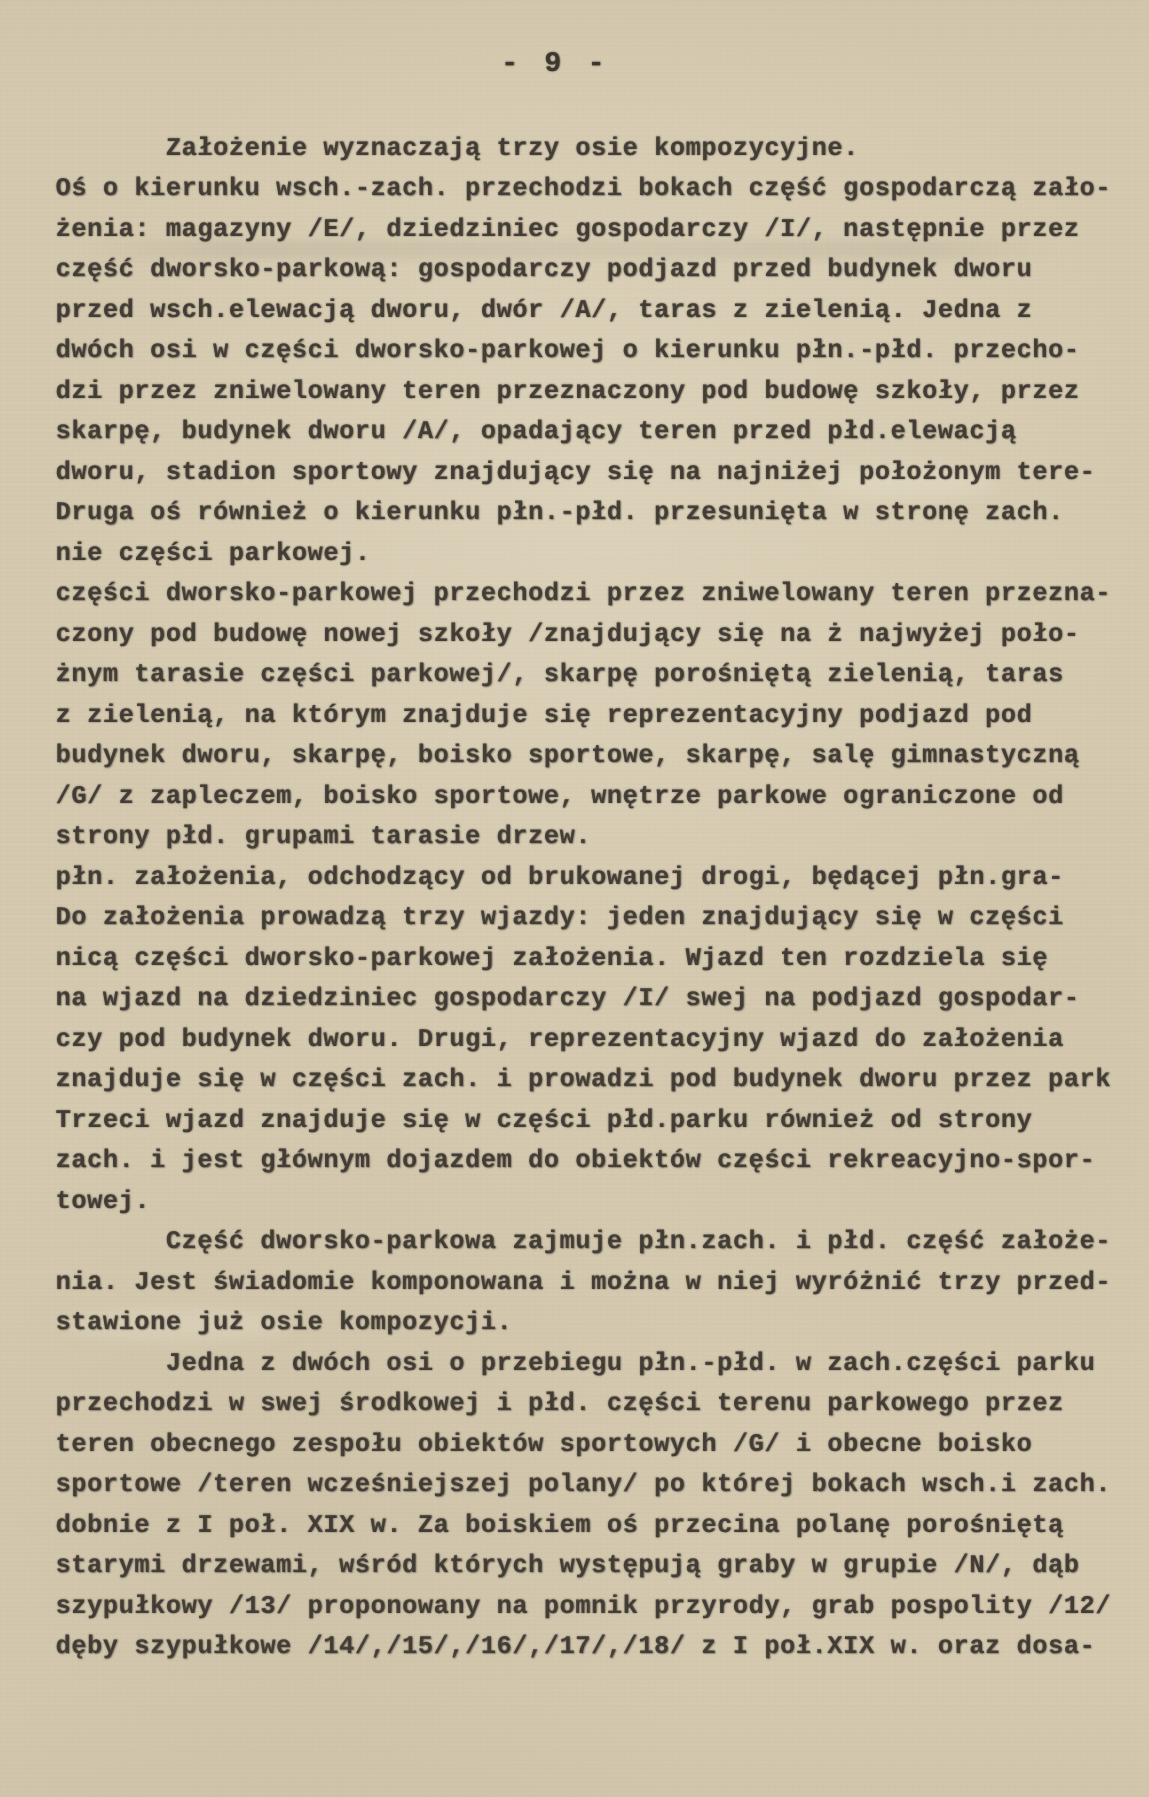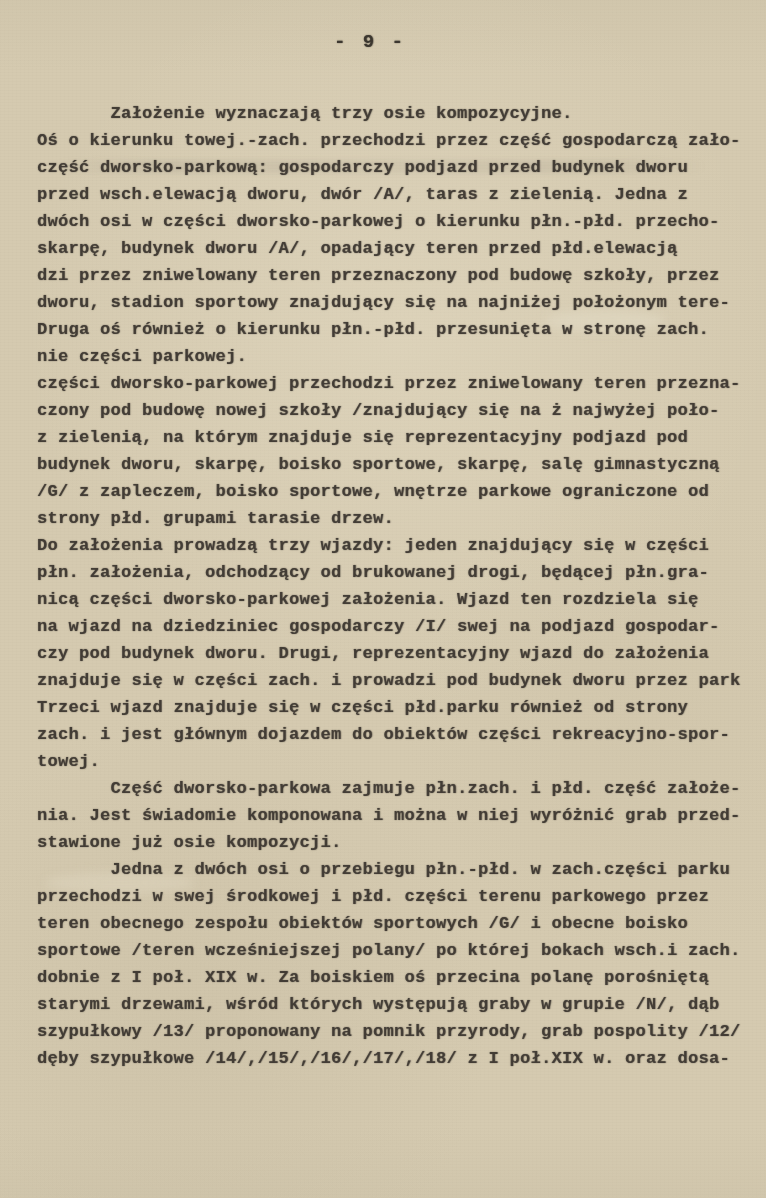--- a/index.html
+++ b/index.html
@@ -33,21 +33,21 @@
     width: 740px;
     text-align: center;
     font-size: 19px;
     font-weight: bold;
     letter-spacing: 3px;
     color: rgba(55,50,43,0.88);
     text-shadow: 0 0 1.4px rgba(55,50,43,0.65), 0.6px 0.4px 0.8px rgba(55,50,43,0.4);
   }
   .text-block {
     position: absolute;
-    top: 100px;
+    top: 86px;
     left: 37px;
     width: 722px;
   }
   .line {
     white-space: pre;
     font-family: "Liberation Mono", "DejaVu Sans Mono", monospace;
     font-size: 17px;
     line-height: 27px;
     letter-spacing: 0.3px;
     font-weight: bold;
@@ -92,46 +92,48 @@
 
 <div class="page" style="background-color: rgb(213, 202, 176);">
   <div class="smudge smudge-band"></div>
   <div class="smudge smudge-blob-1"></div>
   <div class="smudge smudge-blob-2"></div>
 
   <div class="page-number">- 9 -</div>
 
   <main class="text-block">
       <div class="line">       Założenie wyznaczają trzy osie kompozycyjne.</div>
-      <div class="line">Oś o kierunku towej.-zach. przechodzi przez część gospodarczą zało-</div>
+      <div class="line">Oś o kierunku wsch.-zach. przechodzi bokach część gospodarczą zało-</div>
+      <div class="line">żenia: magazyny /E/, dziedziniec gospodarczy /I/, następnie przez</div>
       <div class="line">część dworsko-parkową: gospodarczy podjazd przed budynek dworu</div>
       <div class="line">przed wsch.elewacją dworu, dwór /A/, taras z zielenią. Jedna z</div>
       <div class="line">dwóch osi w części dworsko-parkowej o kierunku płn.-płd. przecho-</div>
+      <div class="line">dzi przez zniwelowany teren przeznaczony pod budowę szkoły, przez</div>
       <div class="line">skarpę, budynek dworu /A/, opadający teren przed płd.elewacją</div>
-      <div class="line">dzi przez zniwelowany teren przeznaczony pod budowę szkoły, przez</div>
       <div class="line">dworu, stadion sportowy znajdujący się na najniżej położonym tere-</div>
       <div class="line">Druga oś również o kierunku płn.-płd. przesunięta w stronę zach.</div>
       <div class="line">nie części parkowej.</div>
       <div class="line">części dworsko-parkowej przechodzi przez zniwelowany teren przezna-</div>
       <div class="line">czony pod budowę nowej szkoły /znajdujący się na ż najwyżej poło-</div>
+      <div class="line">żnym tarasie części parkowej/, skarpę porośniętą zielenią, taras</div>
       <div class="line">z zielenią, na którym znajduje się reprezentacyjny podjazd pod</div>
       <div class="line">budynek dworu, skarpę, boisko sportowe, skarpę, salę gimnastyczną</div>
       <div class="line">/G/ z zapleczem, boisko sportowe, wnętrze parkowe ograniczone od</div>
       <div class="line">strony płd. grupami tarasie drzew.</div>
+      <div class="line">płn. założenia, odchodzący od brukowanej drogi, będącej płn.gra-</div>
       <div class="line">Do założenia prowadzą trzy wjazdy: jeden znajdujący się w części</div>
-      <div class="line">płn. założenia, odchodzący od brukowanej drogi, będącej płn.gra-</div>
       <div class="line">nicą części dworsko-parkowej założenia. Wjazd ten rozdziela się</div>
       <div class="line">na wjazd na dziedziniec gospodarczy /I/ swej na podjazd gospodar-</div>
       <div class="line">czy pod budynek dworu. Drugi, reprezentacyjny wjazd do założenia</div>
       <div class="line">znajduje się w części zach. i prowadzi pod budynek dworu przez park</div>
       <div class="line">Trzeci wjazd znajduje się w części płd.parku również od strony</div>
       <div class="line">zach. i jest głównym dojazdem do obiektów części rekreacyjno-spor-</div>
       <div class="line">towej.</div>
       <div class="line">       Część dworsko-parkowa zajmuje płn.zach. i płd. część założe-</div>
-      <div class="line">nia. Jest świadomie komponowana i można w niej wyróżnić grab przed-</div>
+      <div class="line">nia. Jest świadomie komponowana i można w niej wyróżnić trzy przed-</div>
       <div class="line">stawione już osie kompozycji.</div>
       <div class="line">       Jedna z dwóch osi o przebiegu płn.-płd. w zach.części parku</div>
       <div class="line">przechodzi w swej środkowej i płd. części terenu parkowego przez</div>
       <div class="line">teren obecnego zespołu obiektów sportowych /G/ i obecne boisko</div>
       <div class="line">sportowe /teren wcześniejszej polany/ po której bokach wsch.i zach.</div>
       <div class="line">dobnie z I poł. XIX w. Za boiskiem oś przecina polanę porośniętą</div>
       <div class="line">starymi drzewami, wśród których występują graby w grupie /N/, dąb</div>
       <div class="line">szypułkowy /13/ proponowany na pomnik przyrody, grab pospolity /12/</div>
       <div class="line">dęby szypułkowe /14/,/15/,/16/,/17/,/18/ z I poł.XIX w. oraz dosa-</div>
     </main>

